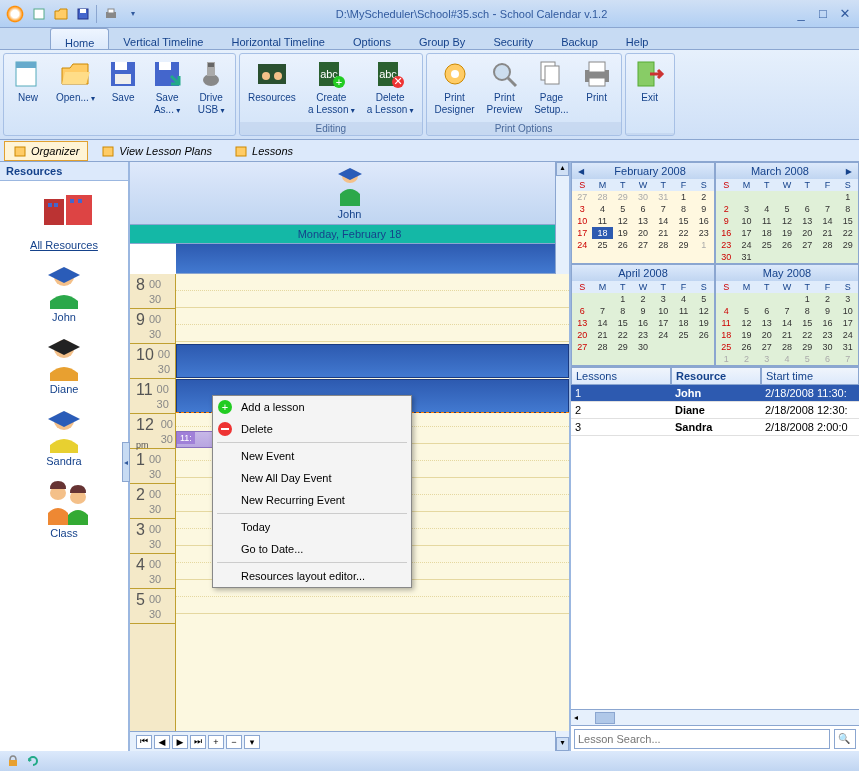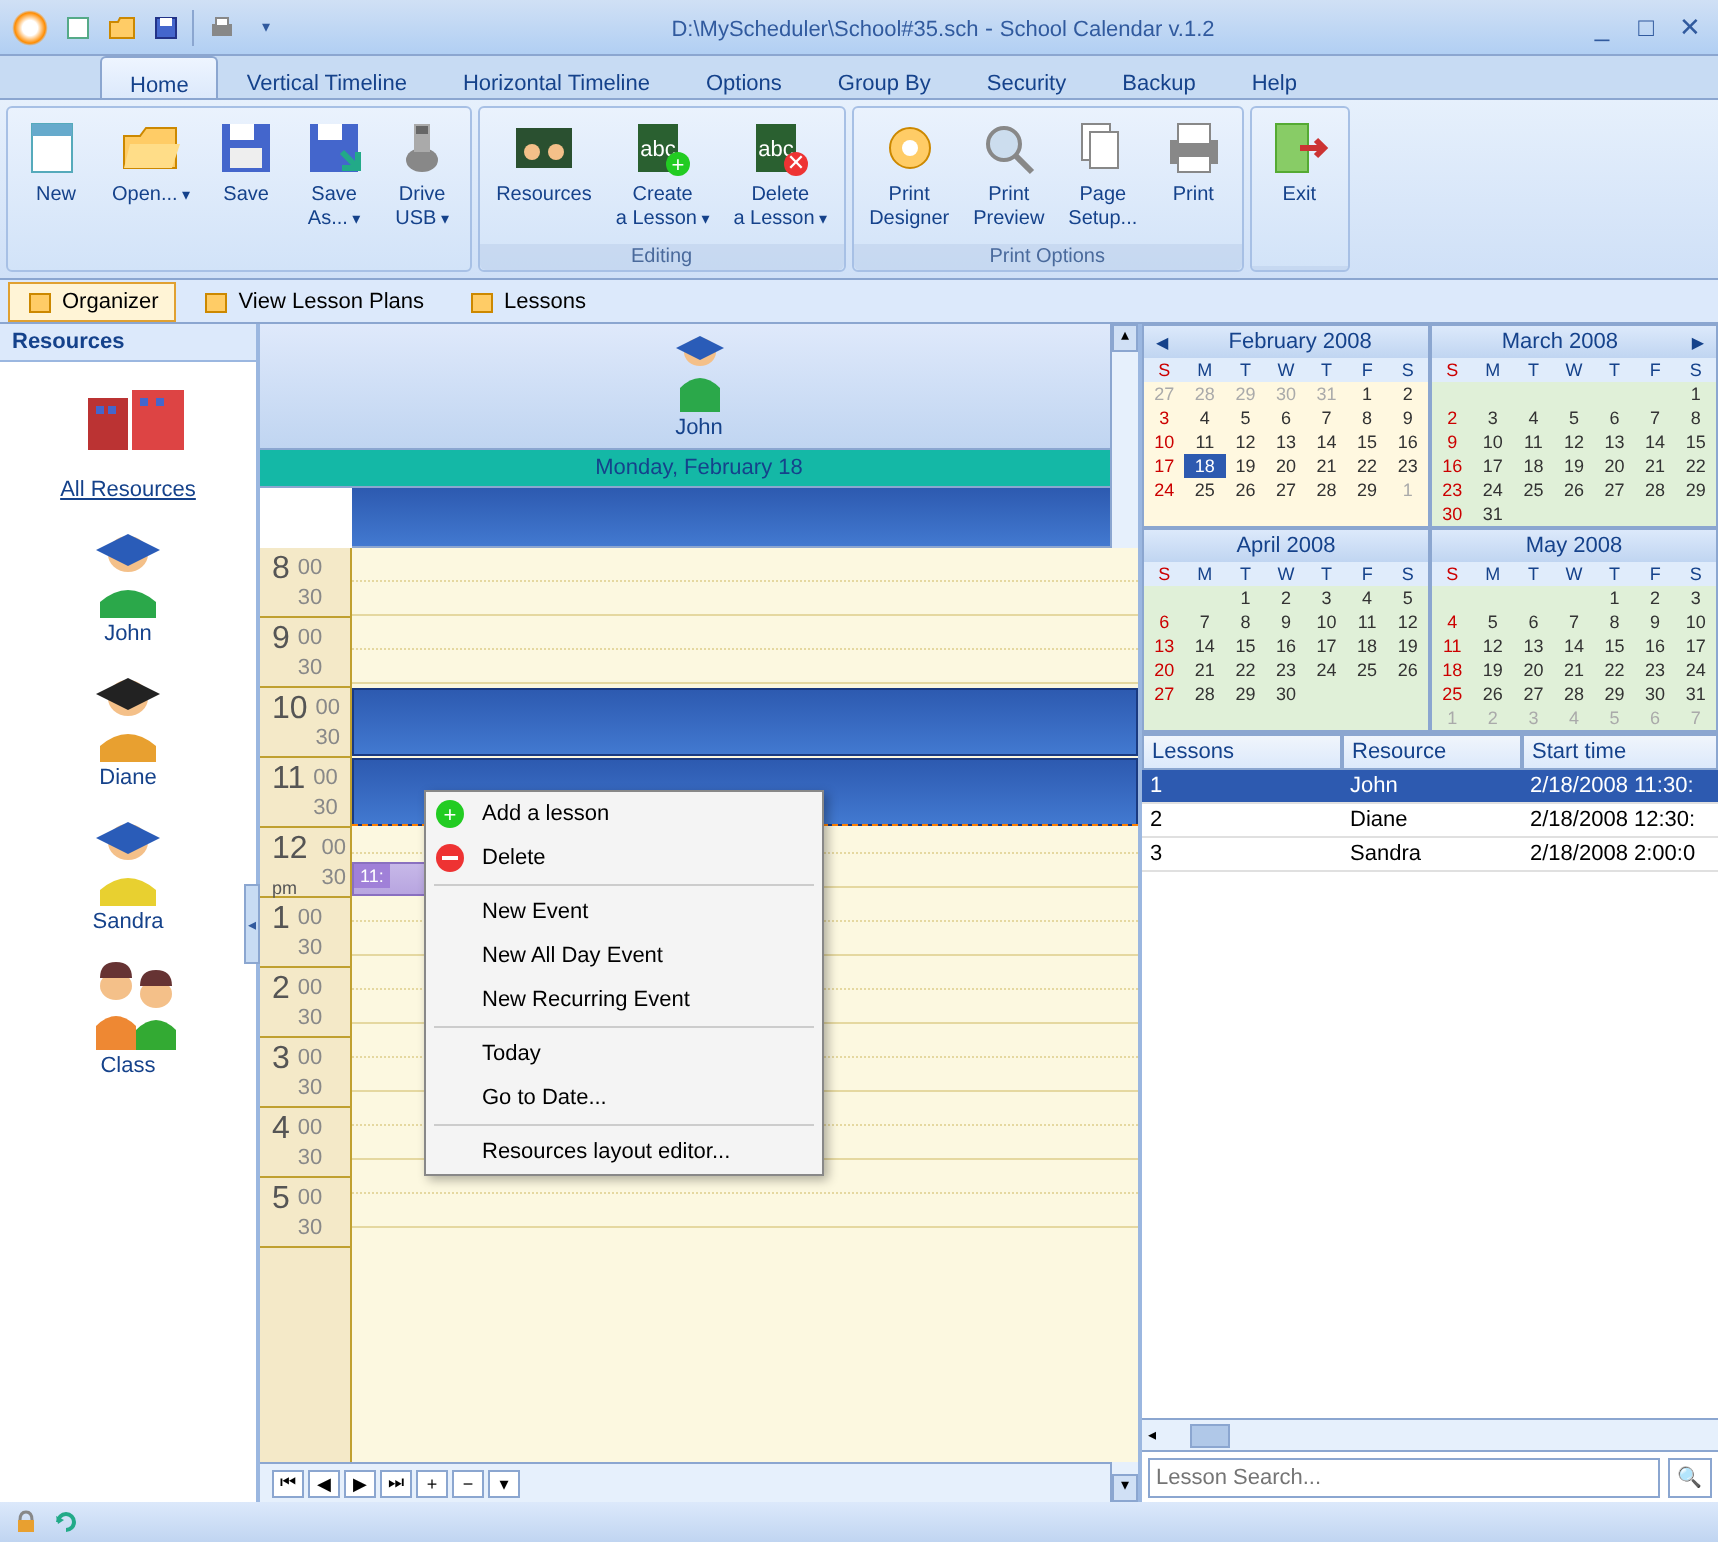--- a/index.html
+++ b/index.html
@@ -23,21 +23,21 @@
 .ribbon { height: 90px; background: linear-gradient(to bottom, #e6f0fc, #cfe0f7); display: flex; padding: 3px; border-bottom: 1px solid #8ba6d0; }
 .ribbon-group { border: 1px solid #a7c0e5; border-radius: 3px; margin-right: 3px; background: linear-gradient(to bottom, #eaf2fd, #d2e3f8); display: flex; flex-direction: column; }
 .ribbon-items { display: flex; flex: 1; padding: 2px; }
 .ribbon-group-title { text-align: center; font-size: 10px; color: #4a6a9c; padding: 1px; background: rgba(180,200,230,0.4); border-radius: 0 0 3px 3px; }
 .ribbon-btn { display: flex; flex-direction: column; align-items: center; justify-content: flex-start; padding: 2px 6px; cursor: pointer; min-width: 42px; }
 .ribbon-icon { width: 32px; height: 32px; margin-bottom: 2px; display: flex; align-items: center; justify-content: center; }
 .ribbon-label { text-align: center; font-size: 10px; color: #15428b; line-height: 1.2; }
 .has-dropdown::after { content: " ▾"; font-size: 8px; }
 
 
-.subtabs { height: 22px; background: #dce9fb; display: flex; align-items: center; padding: 0 4px; border-bottom: 1px solid #8ba6d0; }
+.subtabs { height: 22px; background: #dce9fb; display: flex; align-items: center; padding: 0 4px; border-bottom: 1px solid #8ba6d0; font-style: italic; }
 .subtab { padding: 2px 8px; margin-right: 4px; display: flex; align-items: center; gap: 4px; cursor: pointer; border: 1px solid transparent; }
 .subtab.active { background: #fff4d6; border: 1px solid #e0a030; }
 .subtab-icon { width: 14px; height: 14px; }
 
 
 .main { display: flex; height: 589px; }
 .sidebar { width: 130px; background: #fff; border-right: 2px solid #9bb7e0; display: flex; flex-direction: column; }
 .sidebar-header { background: #dce9fb; padding: 3px 6px; color: #15428b; font-weight: bold; border-bottom: 1px solid #9bb7e0; }
 .sidebar-content { padding: 8px; overflow-y: auto; display: flex; flex-direction: column; align-items: center; gap: 4px; }
 .resource-item { display: flex; flex-direction: column; align-items: center; cursor: pointer; margin-bottom: 6px; }
@@ -91,21 +91,21 @@
 .minical.active { background: #fff8e0; }
 .minical.inactive { background: #e0f0d8; }
 
 .lessons-grid { flex: 1; border-top: 1px solid #8ba6d0; display: flex; flex-direction: column; overflow: hidden; }
 .lg-header { display: flex; background: #e6eef8; }
 .lg-header div { border: 1px solid #8ba6d0; padding: 2px 4px; background: linear-gradient(to bottom, #f0f5fc, #dce9fb); color: #15428b; }
 .lg-rows { flex: 1; overflow-y: auto; }
 .lg-row { display: flex; }
 .lg-row.selected { background: #2d5ab0; color: #fff; }
 .lg-row div { padding: 2px 4px; border-bottom: 1px solid #e0e0e0; }
-.lg-c1 { width: 100px; } .lg-c2 { width: 90px; } .lg-c3 { flex: 1; }
+.lg-c1 { width: 100px; } .lg-c2 { width: 90px; font-weight: bold; } .lg-c3 { flex: 1; }
 
 .search-box { height: 26px; border-top: 1px solid #8ba6d0; display: flex; align-items: center; padding: 3px; gap: 4px; }
 .search-input { flex: 1; border: 1px solid #8ba6d0; padding: 3px; color: #888; }
 .search-btn { width: 22px; height: 20px; border: 1px solid #8ba6d0; background: #fff; display: flex; align-items: center; justify-content: center; cursor: pointer; font-size: 10px; }
 
 .scroller-h { height: 16px; background: #e6f0fc; border-top: 1px solid #8ba6d0; display: flex; align-items: center; }
 .scroller-h .thumb { width: 20px; height: 12px; background: #b0c8e8; border: 1px solid #8ba6d0; margin-left: 14px; }
 
 
 .statusbar { height: 20px; background: linear-gradient(to bottom, #dce9fb, #c0d5f1); display: flex; align-items: center; padding: 0 6px; gap: 6px; }

